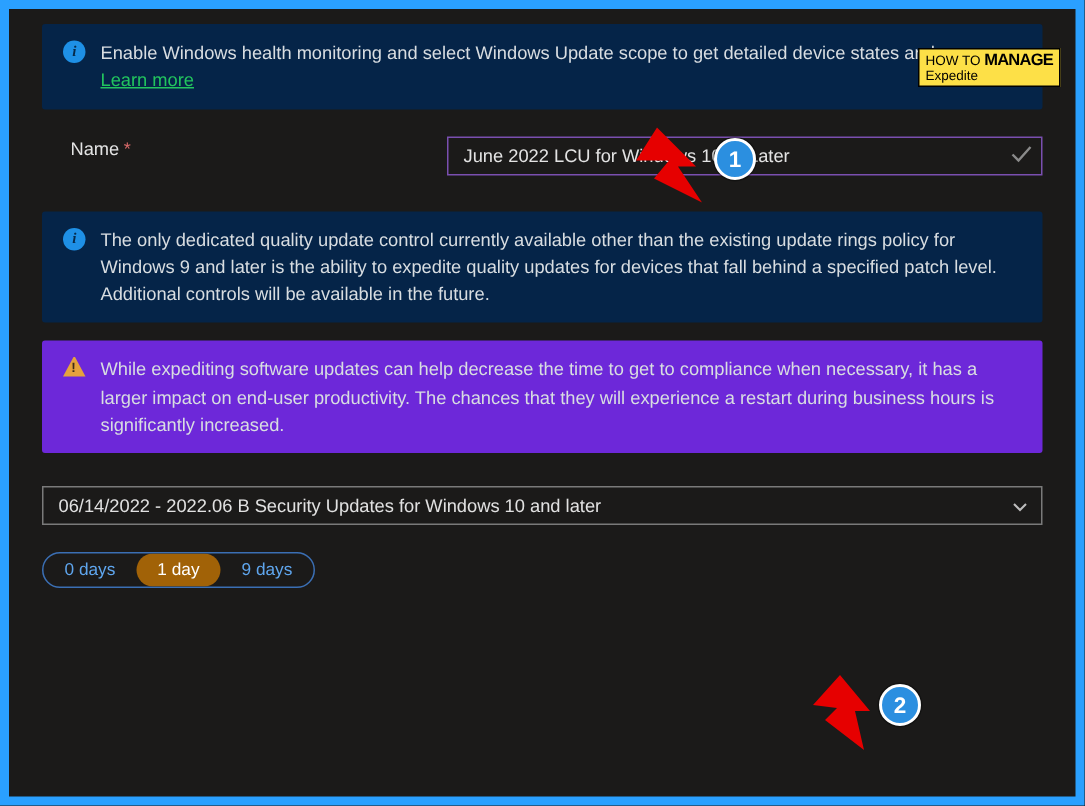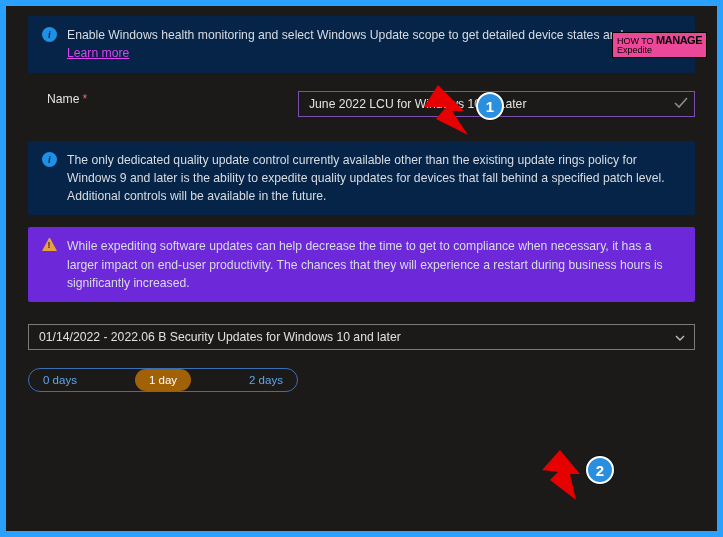--- a/index.html
+++ b/index.html
@@ -22,21 +22,21 @@
     display: flex;
     align-items: flex-start;
     gap: 10px;
     padding: 10px 14px;
     border-radius: 2px;
     line-height: 1.5;
   }
   .box-info { background: #052448; }
   .box-warn { background: #6d28d9; }
   .box .msg { flex: 1; color: #d8dde1; }
-  .box a { color: #d946ef; text-decoration: underline; cursor: pointer; }
+  .box a { color: #22c55e; text-decoration: underline; cursor: pointer; }
 
   .icn {
     width: 15px; height: 15px; flex: 0 0 15px;
     display: inline-flex; align-items: center; justify-content: center;
     border-radius: 50%; font-size: 10px; font-weight: bold;
     margin-top: 1px;
   }
   .icn-info { background: #1e90e6; color: #062a4a; font-style: italic; font-family: Georgia, serif; }
   .icn-warn {
     width: 0; height: 0; border-left: 7px solid transparent; border-right: 7px solid transparent;
@@ -93,42 +93,41 @@
   }
 
   
   .segmented {
     display: inline-flex;
     border: 1px solid #3b6fb4;
     border-radius: 13px;
     overflow: hidden;
     height: 24px;
     align-items: stretch;
-    gap: 44px;
   }
   .seg {
     padding: 0 14px;
     display: flex; align-items: center;
     color: #5fa6ee;
     font-size: 11.5px;
     cursor: pointer;
   }
   .seg.sel {
     background: #a16207;
     color: #fff;
     border-radius: 12px;
   }
 
   .gap-med { height: 24px; }
   .gap-sm  { height: 12px; }
 
   
   .wm {
     position: absolute; right: 10px; top: 26px;
-    background: #ec4899; color: #000;
+    background: #fde047; color: #000;
     border: 1px solid #000;
     padding: 2px 4px;
     font-size: 9px; line-height: 1;
     font-family: Arial, sans-serif;
   }
   .wm .big { font-weight: 900; font-size: 11px; letter-spacing: -0.5px; }
 
   
   .callout { position: absolute; pointer-events: none; }
   .callout svg { display: block; }
@@ -185,34 +184,34 @@
   <div class="gap-sm"></div>
 
   <div class="box box-warn">
     <span class="icn icn-warn"></span>
     <div class="msg">While expediting software updates can help decrease the time to get to compliance when necessary, it has a larger impact on end-user productivity. The chances that they will experience a restart during business hours is significantly increased.</div>
   </div>
 
   <div class="row" style="margin-top:22px">
     <div class="ctrl-col">
       <div class="select-wrap">
-        <span>01/14/2022 - 2022.06 B Security Updates for Windows 10 and later</span>
+        <span>06/14/2022 - 2022.06 B Security Updates for Windows 10 and later</span>
         <svg class="chev" width="12" height="12" viewBox="0 0 12 12">
           <polyline points="2,4 6,8 10,4" fill="none" stroke="#bdbdbd" stroke-width="1.4"></polyline>
         </svg>
       </div>
     </div>
   </div>
 
   <div class="row" style="margin-top:18px">
     <div class="ctrl-col">
       <div class="segmented">
         <div class="seg">0 days</div>
         <div class="seg sel">1 day</div>
-        <div class="seg">2 days</div>
+        <div class="seg">9 days</div>
       </div>
     </div>
   </div>
 
   <div class="callout" style="left:402px; top:71px">
     <svg width="80" height="80">
       <polygon points="30,8 56,34 44,34 60,58 28,42 38,30 16,30" fill="#e60000"></polygon>
     </svg>
   </div>
   <div class="bubble" style="left:470px; top:86px">1</div>

